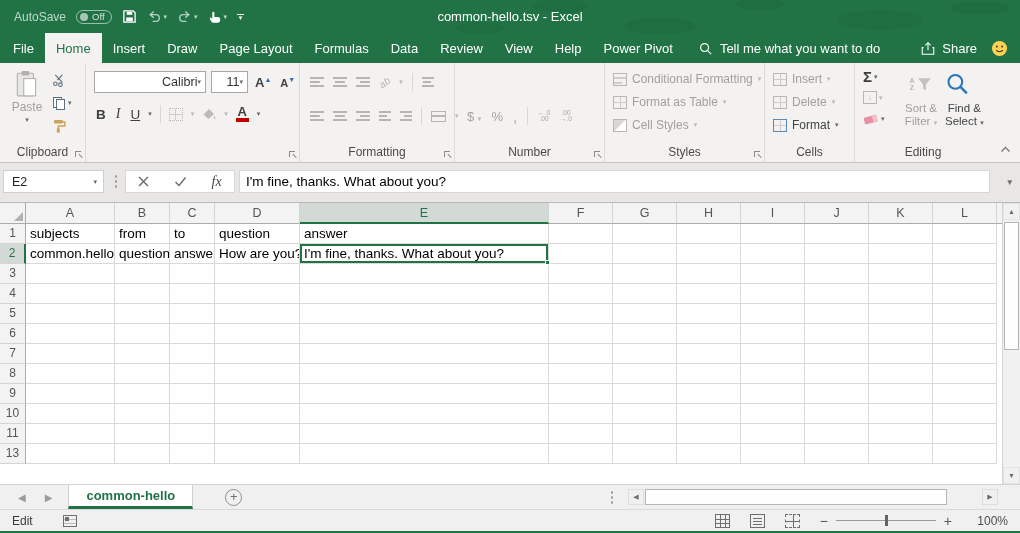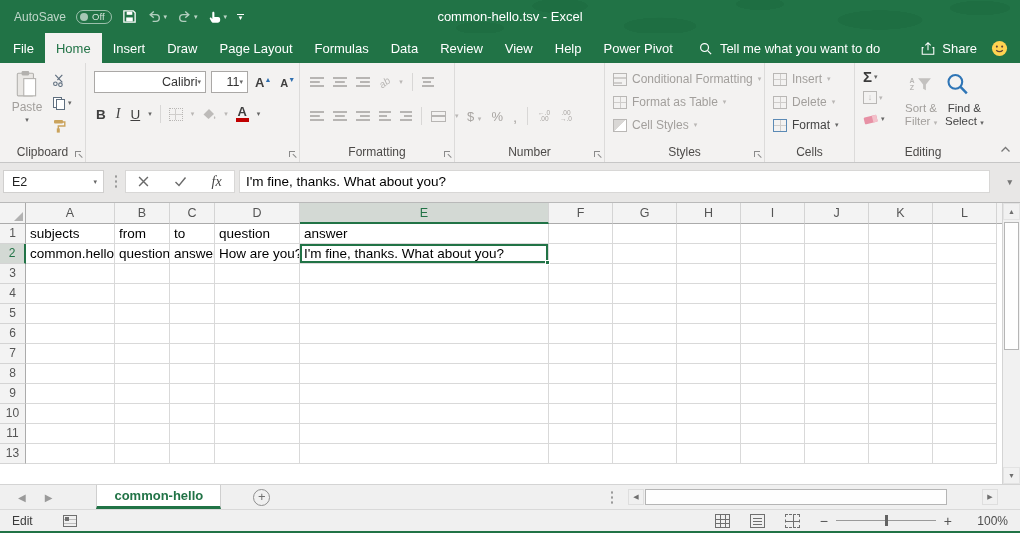--- a/index.html
+++ b/index.html
@@ -149,21 +149,21 @@
   .gfiller .cap { height:21px; background:#f3f3f3; border-bottom:1px solid #ababab; }
   .vscroll { width:18px; flex:none; background:#f1f1f1; border-left:1px solid #d4d4d4; display:flex; flex-direction:column; position:relative; }
   .sb-arrow { height:17px; display:flex; align-items:center; justify-content:center; font-size:7px; color:#6f6f6f; background:#f1f1f1; border:1px solid #e3e3e3; cursor:pointer; }
   .vthumb { position:absolute; top:19px; left:1px; right:1px; height:128px; background:#fefefe; border:1px solid #b5b5b5; cursor:grab; }
   .vscroll .sb-bottom { position:absolute; bottom:0; left:0; right:0; }
 
   
   .tabbar { height:25px; background:#f0f0f0; border-top:1px solid #d4d4d4; display:flex; align-items:center; flex:none; }
   .nav-arrows { display:flex; gap:19px; margin-left:18px; color:#9a9a9a; font-size:10px; }
   .nav-arrows span { cursor:pointer; }
-  .sheet-tab { margin-left:44px; height:100%; background:#fff; border-left:1px solid #cfcfcf; border-right:1px solid #cfcfcf; border-bottom:3px solid #217346; color:#217346; font-weight:bold; font-size:13px; display:flex; align-items:center; padding:0 17px; cursor:pointer; }
+  .sheet-tab { margin-left:16px; height:100%; background:#fff; border-left:1px solid #cfcfcf; border-right:1px solid #cfcfcf; border-bottom:3px solid #217346; color:#217346; font-weight:bold; font-size:13px; display:flex; align-items:center; padding:0 17px; cursor:pointer; }
   .newsheet { margin-left:32px; width:17px; height:17px; border:1px solid #8f8f8f; border-radius:50%; color:#6f6f6f; font-size:13px; line-height:14px; text-align:center; cursor:pointer; }
   .hsb { margin-left:auto; display:flex; align-items:center; height:100%; }
   .dots-h { width:4px; height:14px; margin-right:14px;
     background:radial-gradient(circle, #9a9a9a 1px, transparent 1.3px) 0 0/4px 5px repeat-y; cursor:col-resize; }
   .hsb-arrow { width:16px; height:16px; display:flex; align-items:center; justify-content:center; font-size:7px; color:#6f6f6f; background:#f0f0f0; border:1px solid #dedede; cursor:pointer; }
   .hsb-track { width:338px; height:16px; background:#f0f0f0; position:relative; }
   .hthumb { position:absolute; left:1px; top:0; width:302px; height:16px; background:#fefefe; border:1px solid #b5b5b5; cursor:grab; }
   .hsb-spacer { width:22px; }
 
   

